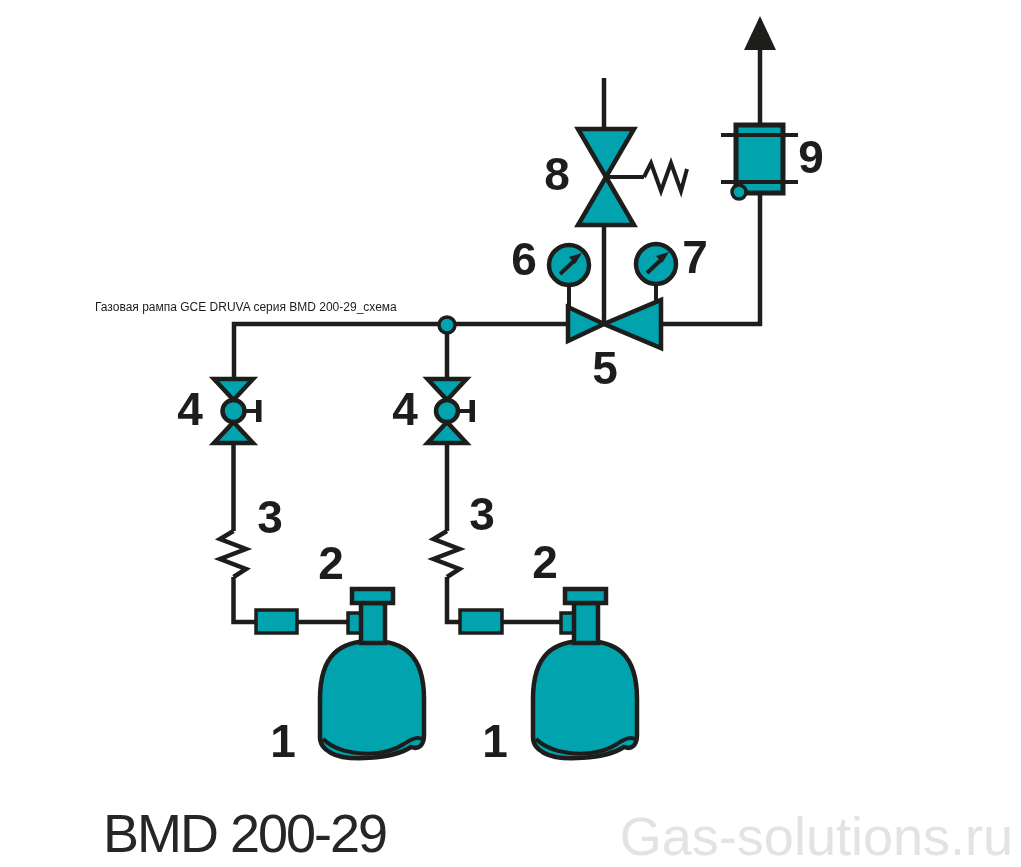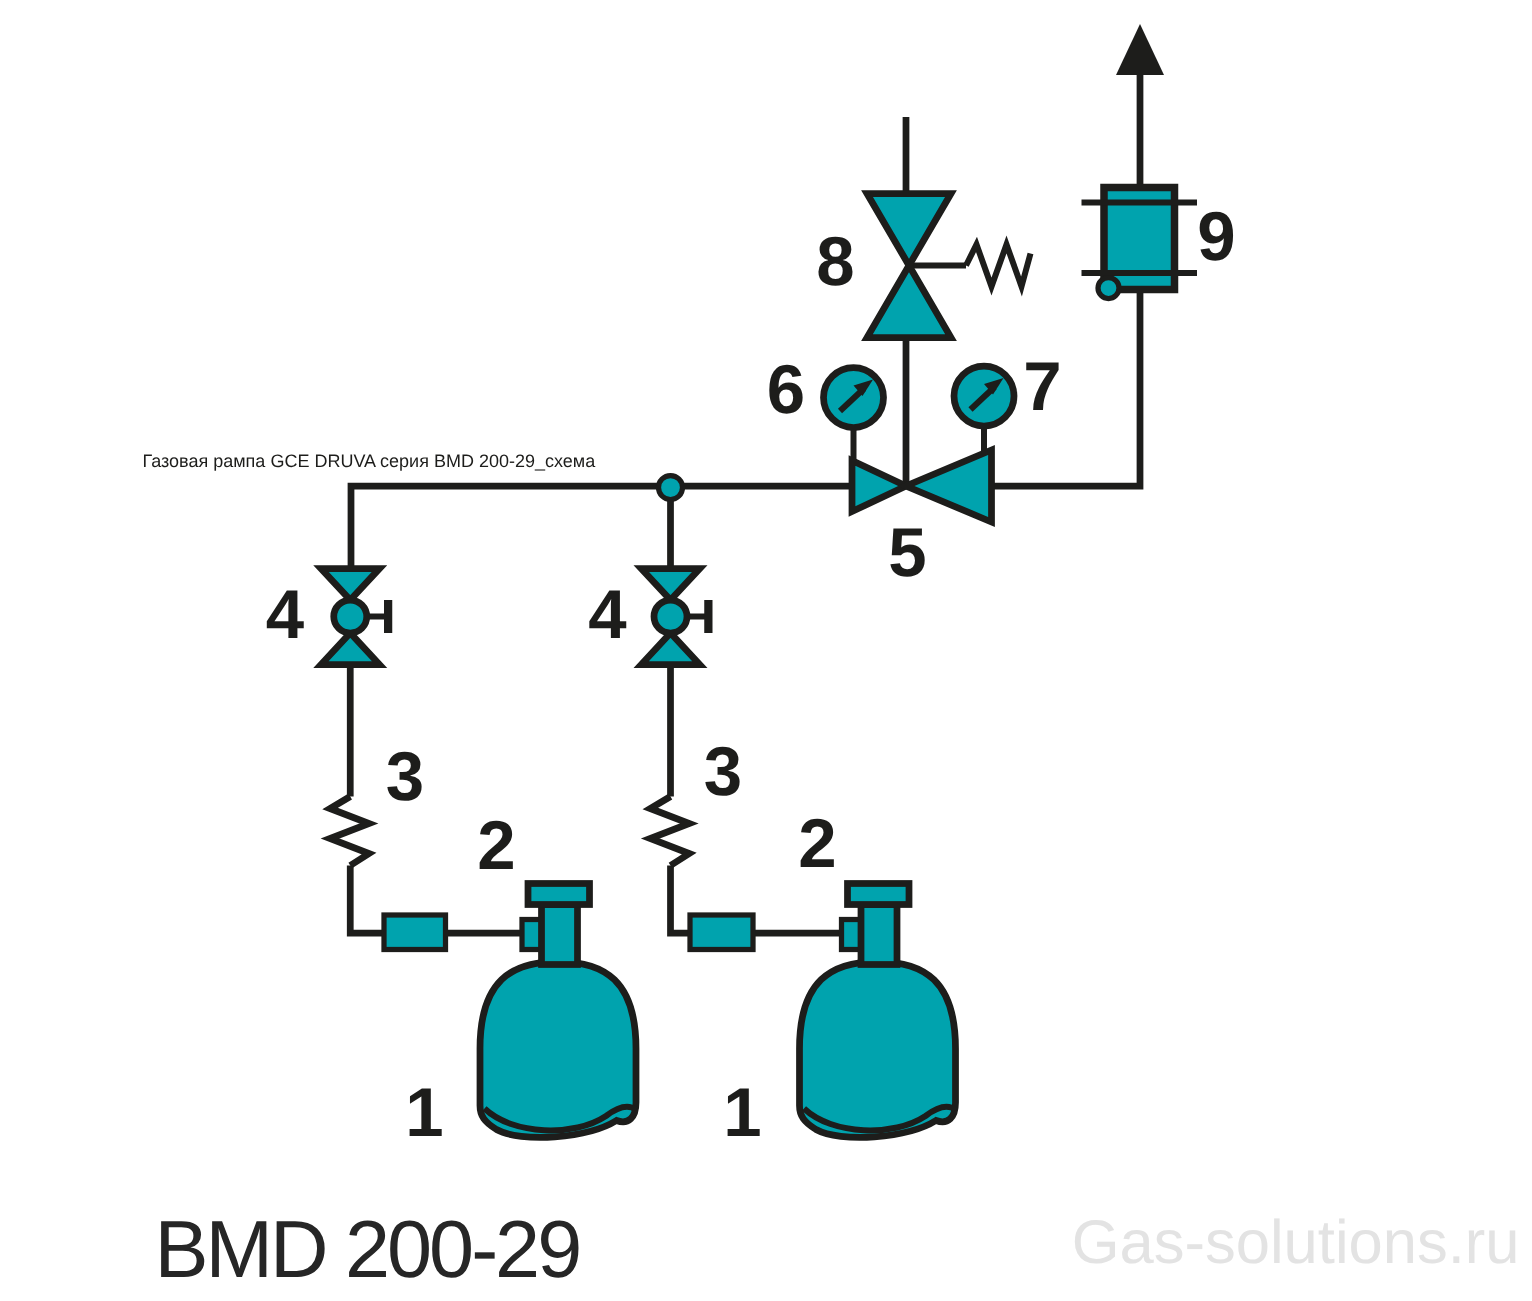--- a/index.html
+++ b/index.html
@@ -30,21 +30,21 @@
     position:absolute;left:95px;top:300px;
     font-size:12px;color:var(--line);white-space:nowrap;
   }
   .model-title{
     position:absolute;left:103px;top:802px;
     font-size:54px;font-weight:400;letter-spacing:-2px;color:var(--title_text);
     white-space:nowrap;
   }
   .watermark{
     position:absolute;right:8px;top:805px;
-    font-size:41px;font-weight:400;color:var(--watermark);
+    font-size:54px;font-weight:400;color:var(--watermark);
     white-space:nowrap;letter-spacing:0px;
   }
 </style>
 </head>
 <body>
 
 <svg class="canvas" width="1021" height="867" viewBox="0 0 1021 867">
   <defs>
     <pattern id="hatch" width="7" height="7" patternUnits="userSpaceOnUse">
       <rect class="hatchbg" x="0" y="0" width="7" height="7"></rect>

